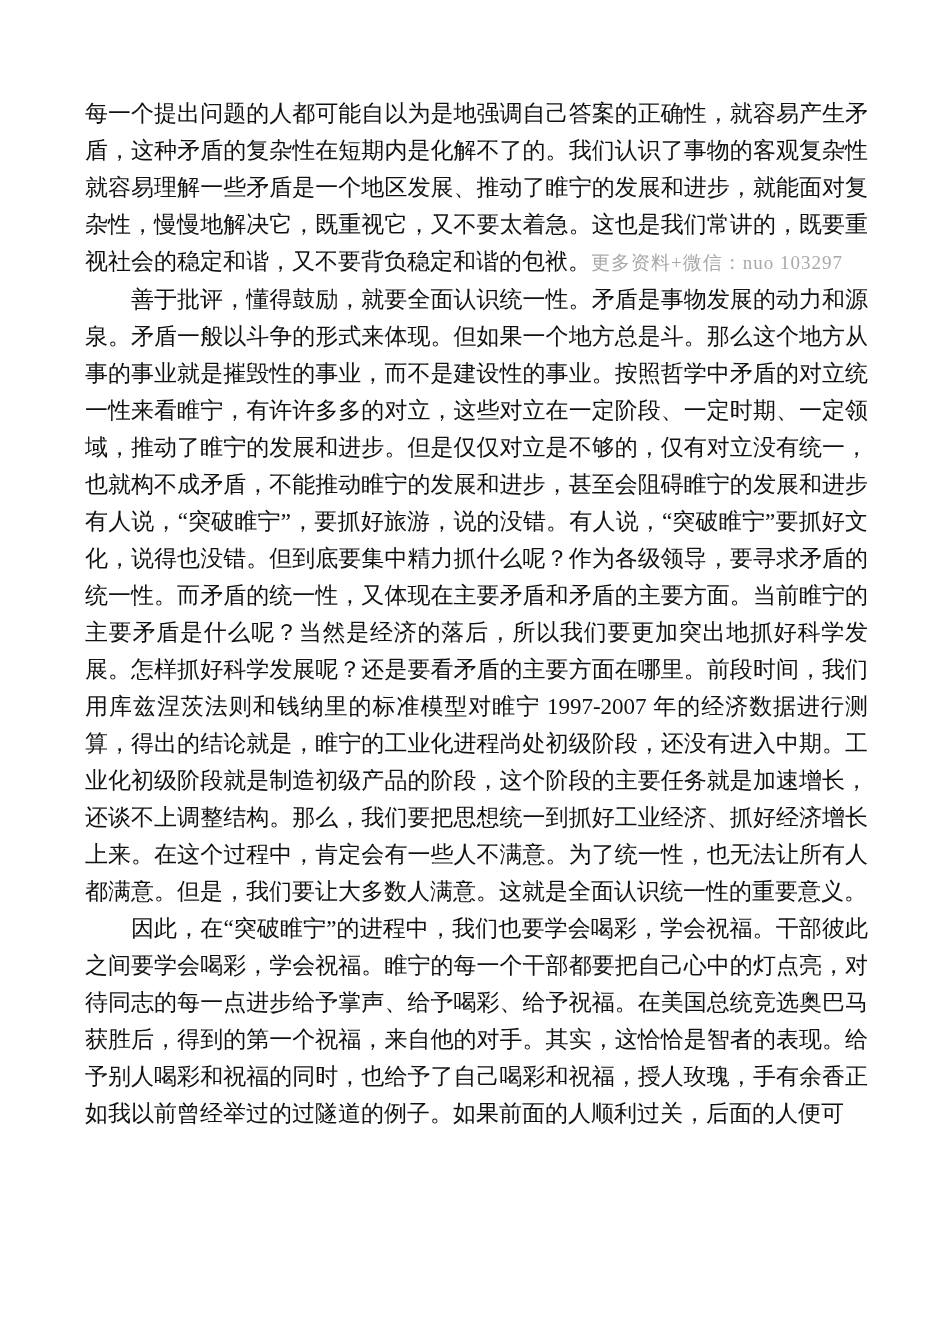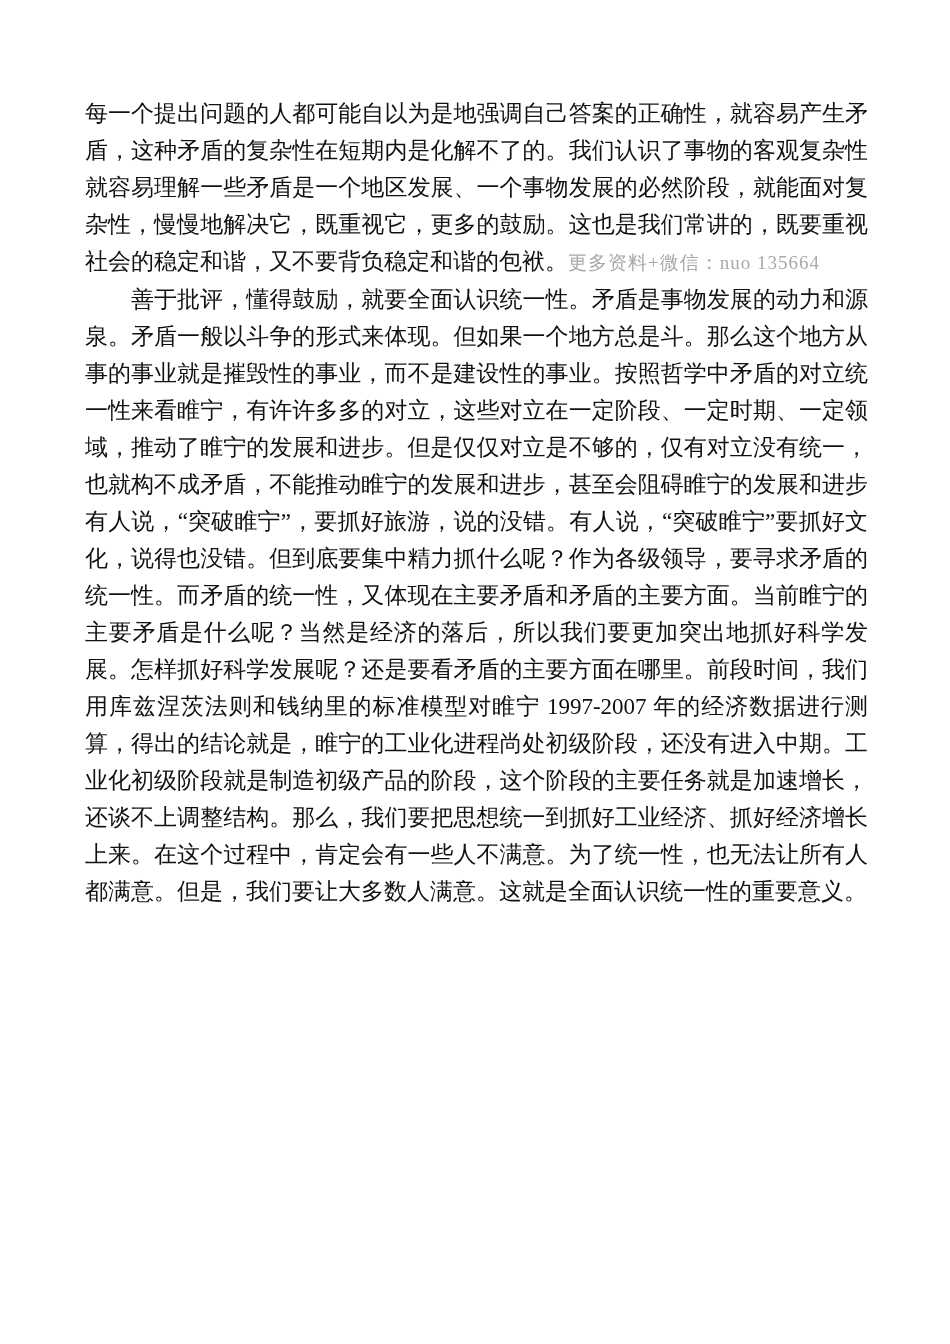--- a/index.html
+++ b/index.html
@@ -42,20 +42,21 @@
     letter-spacing: 1px;
     white-space: nowrap;
   }
 </style>
 </head>
 <body>
 
 <div class="page">
   <div class="text-block">
 
-    <p class="para"><span>每一个提出问题的人都可能自以为是地强调自己答案的正确性，就容易产生矛盾，这种矛盾的复杂性在短期内是化解不了的。我们认识了事物的客观复杂性就容易理解一些矛盾是一个地区发展、一个事物发展的必然阶段，就能面对复杂性，慢慢地解决它，既重视它，更多的鼓励。这也是我们常讲的，既要重视社会的稳定和谐，又不要背负稳定和谐的包袱。</span><span class="watermark">更多资料+微信：nuo 135664</span></p>
+    <p class="para"><span>每一个提出问题的人都可能自以为是地强调自己答案的正确性，就容易产生矛盾，这种矛盾的复杂性在短期内是化解不了的。我们认识了事物的客观复杂性就容易理解一些矛盾是一个地区发展、推动了睢宁的发展和进步，就能面对复杂性，慢慢地解决它，既重视它，又不要太着急。这也是我们常讲的，既要重视社会的稳定和谐，又不要背负稳定和谐的包袱。</span><span class="watermark">更多资料+微信：nuo 103297</span></p>
 
     <p class="para indent"><span class="bold-lead">善于批评，懂得鼓励，就要全面认识统一性。</span><span>矛盾是事物发展的动力和源泉。矛盾一般以斗争的形式来体现。但如果一个地方总是斗。那么这个地方从事的事业就是摧毁性的事业，而不是建设性的事业。按照哲学中矛盾的对立统一性来看睢宁，有许许多多的对立，这些对立在一定阶段、一定时期、一定领域，推动了睢宁的发展和进步。但是仅仅对立是不够的，仅有对立没有统一，也就构不成矛盾，不能推动睢宁的发展和进步，甚至会阻碍睢宁的发展和进步有人说，“突破睢宁”，要抓好旅游，说的没错。有人说，“突破睢宁”要抓好文化，说得也没错。但到底要集中精力抓什么呢？作为各级领导，要寻求矛盾的统一性。而矛盾的统一性，又体现在主要矛盾和矛盾的主要方面。当前睢宁的主要矛盾是什么呢？当然是经济的落后，所以我们要更加突出地抓好科学发展。怎样抓好科学发展呢？还是要看矛盾的主要方面在哪里。前段时间，我们用库兹涅茨法则和钱纳里的标准模型对睢宁 1997-2007 年的经济数据进行测算，得出的结论就是，睢宁的工业化进程尚处初级阶段，还没有进入中期。工业化初级阶段就是制造初级产品的阶段，这个阶段的主要任务就是加速增长，还谈不上调整结构。那么，我们要把思想统一到抓好工业经济、抓好经济增长上来。在这个过程中，肯定会有一些人不满意。为了统一性，也无法让所有人都满意。但是，我们要让大多数人满意。这就是全面认识统一性的重要意义。</span></p>
 
 
+    <p class="para indent"><span>因此，在“突破睢宁”的进程中，我们也要学会喝彩，学会祝福。干部彼此之间要学会喝彩，学会祝福。睢宁的每一个干部都要把自己心中的灯点亮，对待同志的每一点进步给予掌声、给予喝彩、给予祝福。在美国总统竞选奥巴马获胜后，得到的第一个祝福，来自他的对手。其实，这恰恰是智者的表现。给予别人喝彩和祝福的同时，也给予了自己喝彩和祝福，授人玫瑰，手有余香正如我以前曾经举过的过隧道的例子。如果前面的人顺利过关，后面的人便可</span></p>
 
   </div>
 </div>
 
 </body></html>

